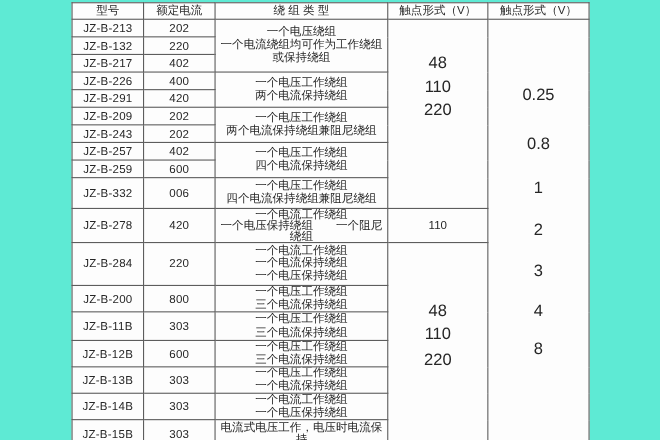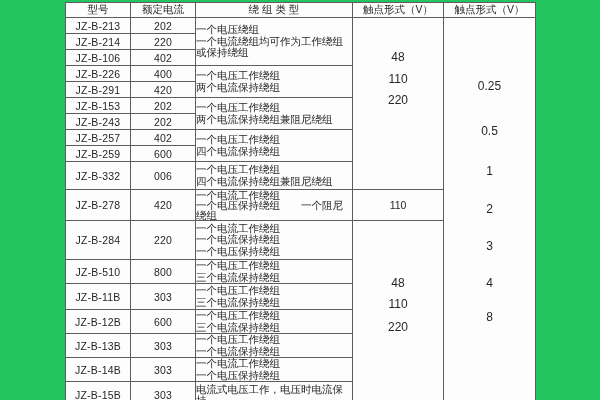--- a/index.html
+++ b/index.html
@@ -2,50 +2,50 @@
 <html><head>
 <meta charset="utf-8">
 <style>
   html,body{margin:0;padding:0;}
   body{
     width:600px;height:400px;
     background:#fdfdfd;
     font-family:"Liberation Sans","DejaVu Sans",sans-serif;
     overflow:hidden;
   }
-  .sheet{position:relative;width:600px;height:400px;background:#22c55e;}
+  .sheet{position:relative;width:600px;height:400px;background:#5eead4;}
   table.spec{
     position:absolute;left:65px;top:2px;
     width:470px;height:396px;
     border-collapse:collapse;table-layout:fixed;
     background:#fdfdfd;
     color:#262626;
   }
   table.spec td,table.spec th{
     border:1px solid #5d5d5d;
     padding:0;
     font-weight:normal;
     font-size:10.5px;
     overflow:hidden;
   }
   table.spec{border:1px solid #3d3d3d;}
   th.hdr{font-size:11px;color:#2a2a2a;text-align:center;vertical-align:middle;}
   td.model,td.contact{text-align:center;vertical-align:middle;letter-spacing:.2px;}
   td.winding{
-    text-align:left;vertical-align:middle;
+    text-align:center;vertical-align:middle;
     padding-left:9px;padding-right:2px;
     line-height:11.5px;
     white-space:pre-line;
   }
   td.vcell{position:relative;vertical-align:middle;text-align:center;}
   .fval{
     position:absolute;left:0;right:0;
     text-align:center;
     transform:translateY(-50%);
-    font-size:12px;
+    font-size:15px;
   }
   
   tr.rh15{height:15px;} tr.rh16{height:16px;margin-top:12px;} tr.rh20{height:20px;}
   tr.rh24{height:24px;} tr.rh26{height:26px;} tr.rh27{height:27px;}
   tr.rh28{height:28px;} tr.rh39{height:39px;}
 </style>
 </head>
 <body>
 
 <div class="sheet">
@@ -73,50 +73,50 @@
       <td class="winding" rowspan="3">一个电压绕组
 一个电流绕组均可作为工作绕组
 或保持绕组</td>
       <td class="vcell" rowspan="10">
         <span class="fval" style="top:39px">48</span>
         <span class="fval" style="top:61px">110</span>
         <span class="fval" style="top:82px">220</span>
       </td>
       <td class="vcell" rowspan="18">
         <span class="fval" style="top:68px">0.25</span>
-        <span class="fval" style="top:113px">0.5</span>
+        <span class="fval" style="top:113px">0.8</span>
         <span class="fval" style="top:153px">1</span>
         <span class="fval" style="top:191px">2</span>
         <span class="fval" style="top:228px">3</span>
         <span class="fval" style="top:265px">4</span>
         <span class="fval" style="top:299px">8</span>
       </td>
     </tr>
     <tr class="rh16">
-      <td class="model">JZ-B-214</td>
+      <td class="model">JZ-B-132</td>
       <td class="contact">220</td>
     </tr>
     <tr class="rh16">
-      <td class="model">JZ-B-106</td>
+      <td class="model">JZ-B-217</td>
       <td class="contact">402</td>
     </tr>
 
     <tr class="rh16">
       <td class="model">JZ-B-226</td>
       <td class="contact">400</td>
       <td class="winding" rowspan="2">一个电压工作绕组
 两个电流保持绕组</td>
     </tr>
     <tr class="rh16">
       <td class="model">JZ-B-291</td>
       <td class="contact">420</td>
     </tr>
 
     <tr class="rh16">
-      <td class="model">JZ-B-153</td>
+      <td class="model">JZ-B-209</td>
       <td class="contact">202</td>
       <td class="winding" rowspan="2">一个电压工作绕组
 两个电流保持绕组兼阻尼绕组</td>
     </tr>
     <tr class="rh16">
       <td class="model">JZ-B-243</td>
       <td class="contact">202</td>
     </tr>
 
     <tr class="rh16">
@@ -151,21 +151,21 @@
       <td class="winding">一个电流工作绕组
 一个电流保持绕组
 一个电压保持绕组</td>
       <td class="vcell" rowspan="7">
         <span class="fval" style="top:62px">48</span>
         <span class="fval" style="top:83px">110</span>
         <span class="fval" style="top:106px">220</span>
       </td>
     </tr>
     <tr class="rh24">
-      <td class="model">JZ-B-510</td>
+      <td class="model">JZ-B-200</td>
       <td class="contact">800</td>
       <td class="winding">一个电压工作绕组
 三个电流保持绕组</td>
     </tr>
     <tr class="rh26">
       <td class="model">JZ-B-11B</td>
       <td class="contact">303</td>
       <td class="winding">一个电压工作绕组
 三个电流保持绕组</td>
     </tr>

